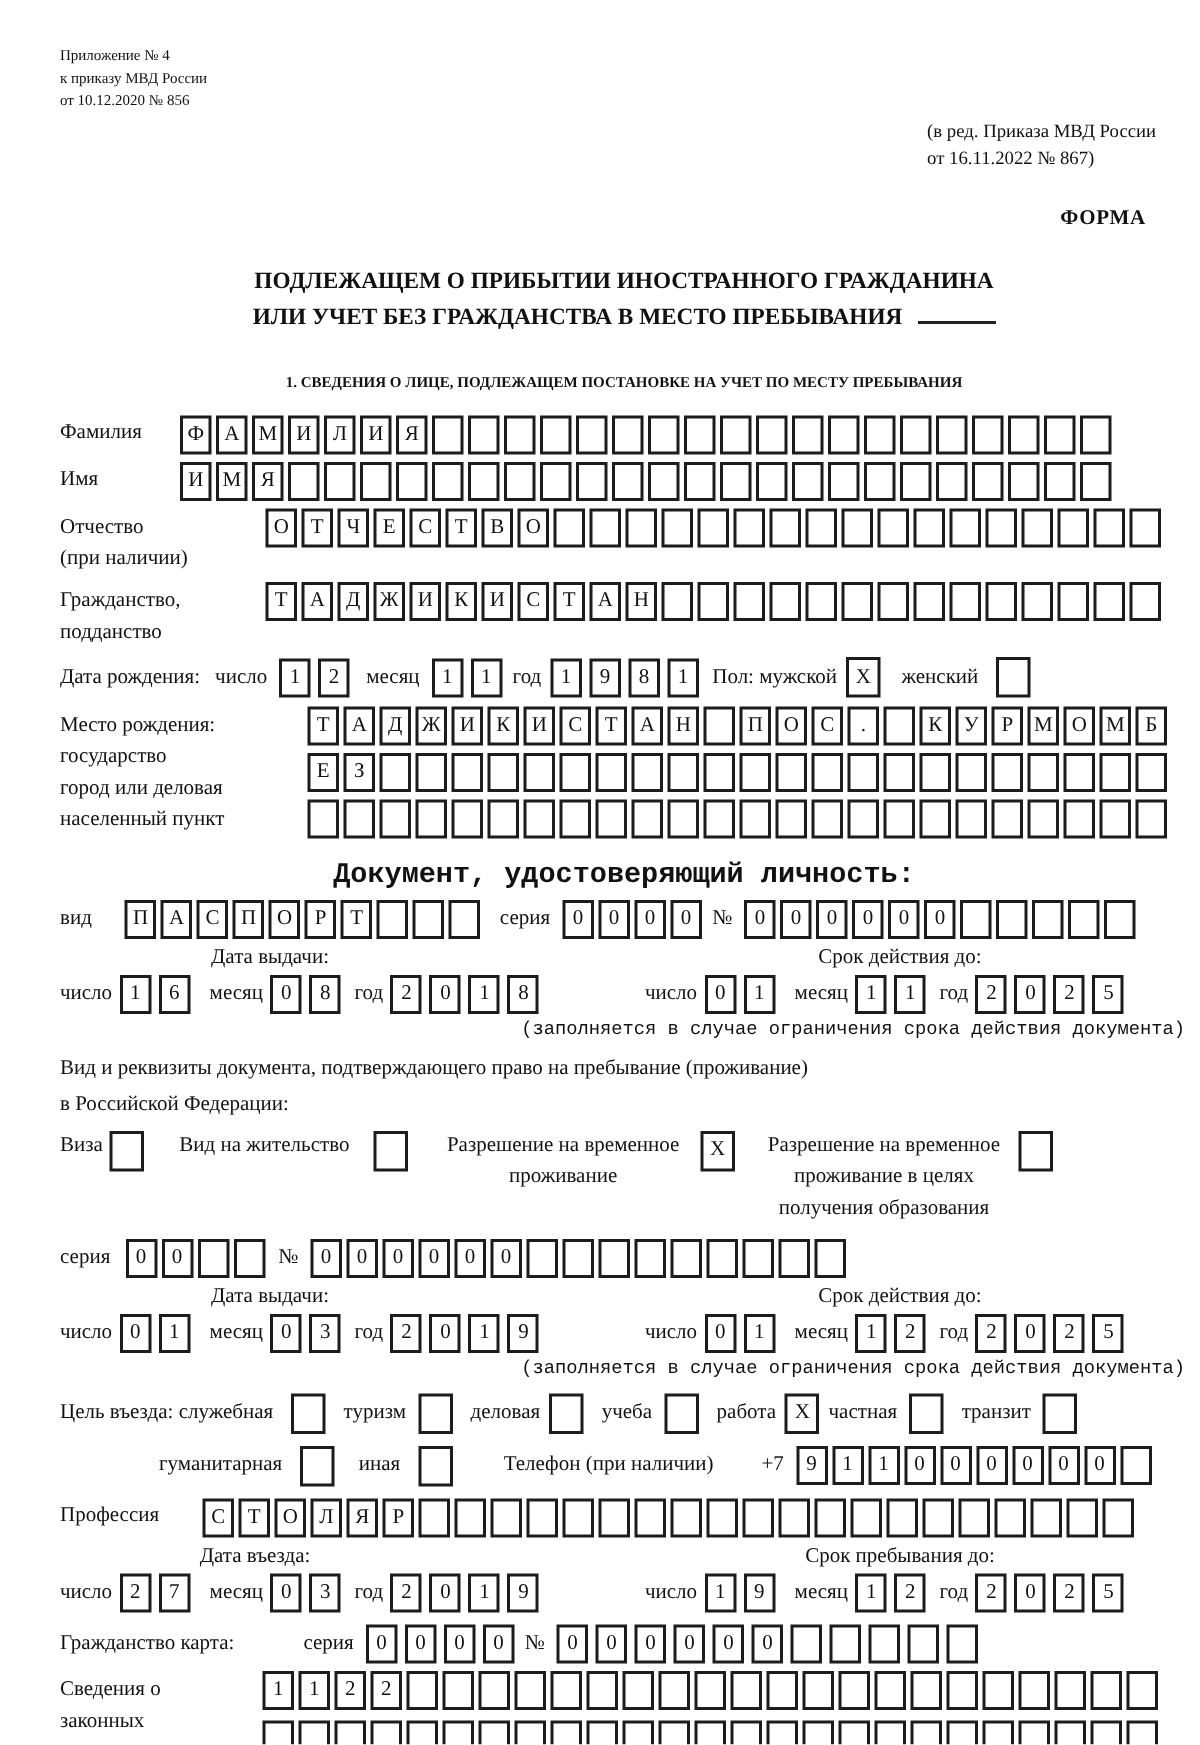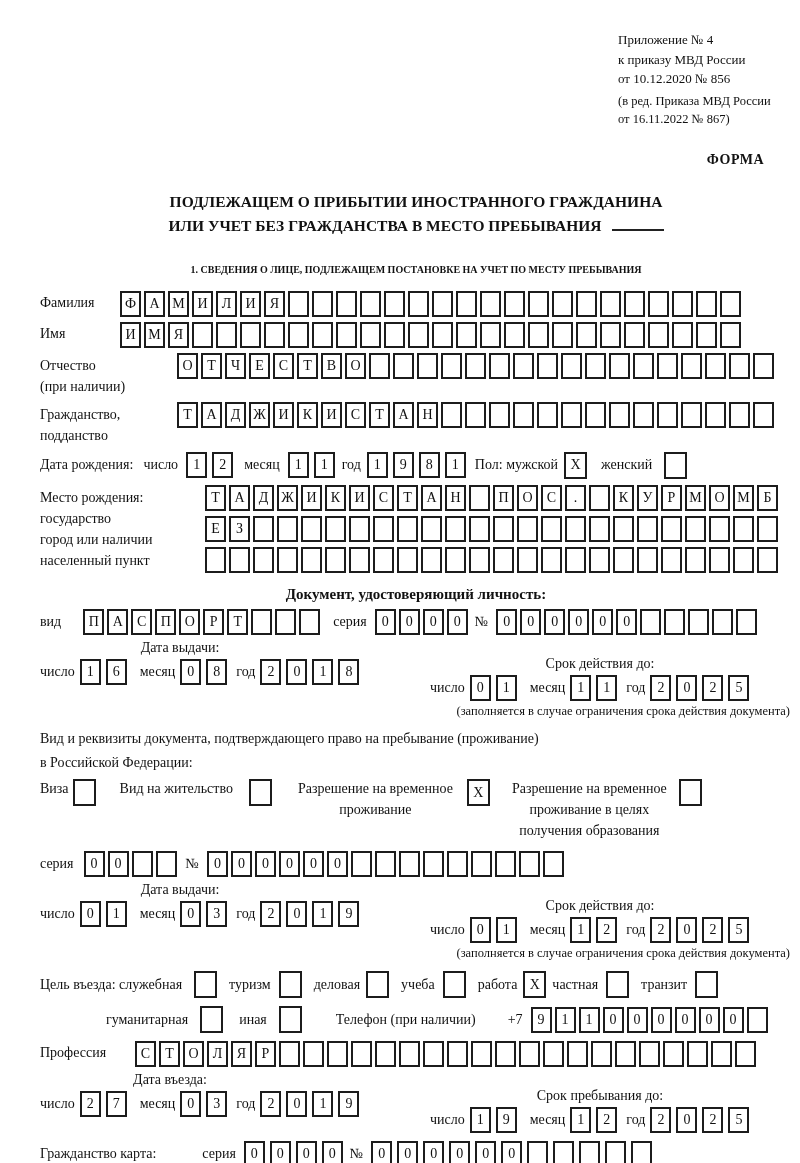--- a/index.html
+++ b/index.html
@@ -2,21 +2,21 @@
 <html><head>
 <meta charset="utf-8">
 <style>
   html,body{margin:0;padding:0;background:#fff;}
   .page{
     width:800px;height:1163px;box-sizing:border-box;
     padding:30px 8px 0 40px;overflow:hidden;
     font-family:"Liberation Serif", serif;color:#111;background:#fff;
   }
   
-  .hdr-block{margin-left:578px;font-size:13px;line-height:1.5;}
+  .hdr-block{font-size:10px;line-height:1.5;}
   .hdr-sub{margin-left:578px;font-size:12.5px;line-height:1.45;margin-top:3px;}
   .forma{font-weight:bold;font-size:14px;text-align:right;margin:24px 28px 0 0;letter-spacing:.5px;}
   
   .title{font-weight:bold;font-size:15.5px;text-align:center;margin-top:22px;line-height:1.55;}
   .blank-line{display:inline-block;width:52px;border-bottom:2px solid #222;height:12px;margin-left:10px;}
   .sec-head{font-weight:bold;font-size:10px;text-align:center;margin-top:26px;margin-bottom:16px;}
   
   .row{display:flex;align-items:flex-start;margin-bottom:5px;font-size:14px;}
   .lbl{flex:0 0 auto;padding-top:4px;}
   .lbl-col{flex:0 0 auto;line-height:1.5;padding-top:2px;}
@@ -26,31 +26,31 @@
     display:flex;align-items:center;justify-content:center;
     font-size:14px;font-family:"Liberation Serif", serif;background:#fff;
   }
   .cells.sp .cell{margin-right:5px;}
   .stack{display:flex;flex-direction:column;}
   .stack .cells{margin-bottom:5px;}
   .cb{
     flex:0 0 auto;display:inline-flex;width:19px;height:23px;border:2px solid #1c1c1c;
     align-items:center;justify-content:center;font-size:14px;margin:0 0 0 6px;background:#fff;
   }
-  .doc-head{font-weight:bold;font-size:15px;text-align:center;margin:8px 0 6px 0;}
+  .doc-head{font-weight:bold;font-size:19px;text-align:center;margin:8px 0 6px 0;font-family:Liberation Mono, monospace;}
   
   .dates-wrap{margin:4px 0 8px 0;}
   .dates-row{display:flex;font-size:14px;}
   .dgroup{flex:0 0 auto;}
   .dgroup.left{width:390px;}
-  .dgroup.right{width:340px;margin-top:16px;}
+  .dgroup.right{width:340px;}
   .date-head{text-align:center;font-size:14px;margin-bottom:3px;}
   .date-line{display:flex;align-items:center;}
   .date-line .t{margin-right:5px;}
-  .date-note{font-size:12.5px;text-align:right;margin-top:3px;margin-right:2px;}
+  .date-note{font-size:12.5px;text-align:right;margin-top:3px;margin-right:2px;font-family:Liberation Mono, monospace;}
   
   .res-lines{font-size:14px;line-height:1.7;margin-top:4px;}
   .opt-row{display:flex;align-items:flex-start;margin-top:4px;font-size:14px;}
   .opt{display:flex;align-items:flex-start;}
   .opt .olabel{white-space:pre-line;text-align:center;line-height:1.5;}
   .opt .cb{margin-top:1px;}
   
   .purpose-line{display:flex;align-items:center;font-size:14px;margin-top:10px;}
   .purpose-line .pl{margin-right:6px;}
   .purpose-line .sep{width:12px;}
@@ -238,21 +238,21 @@
     <span style="margin-left:4px">Пол: мужской</span>
     <span class="cb">X</span>
     <span style="margin-left:14px">женский</span>
     <span class="cb" style="margin-left:12px"></span>
   </div>
 
   <div class="row mt6">
     <div class="lbl-col" style="width:165px">
       <div>Место рождения:</div>
       <div>государство</div>
-      <div>город или наличии</div>
+      <div>город или деловая</div>
       <div>населенный пункт</div>
     </div>
     <div class="stack">
       <div class="cells">
           <span class="cell">Т</span>
           <span class="cell">А</span>
           <span class="cell">Д</span>
           <span class="cell">Ж</span>
           <span class="cell">И</span>
           <span class="cell">К</span>

